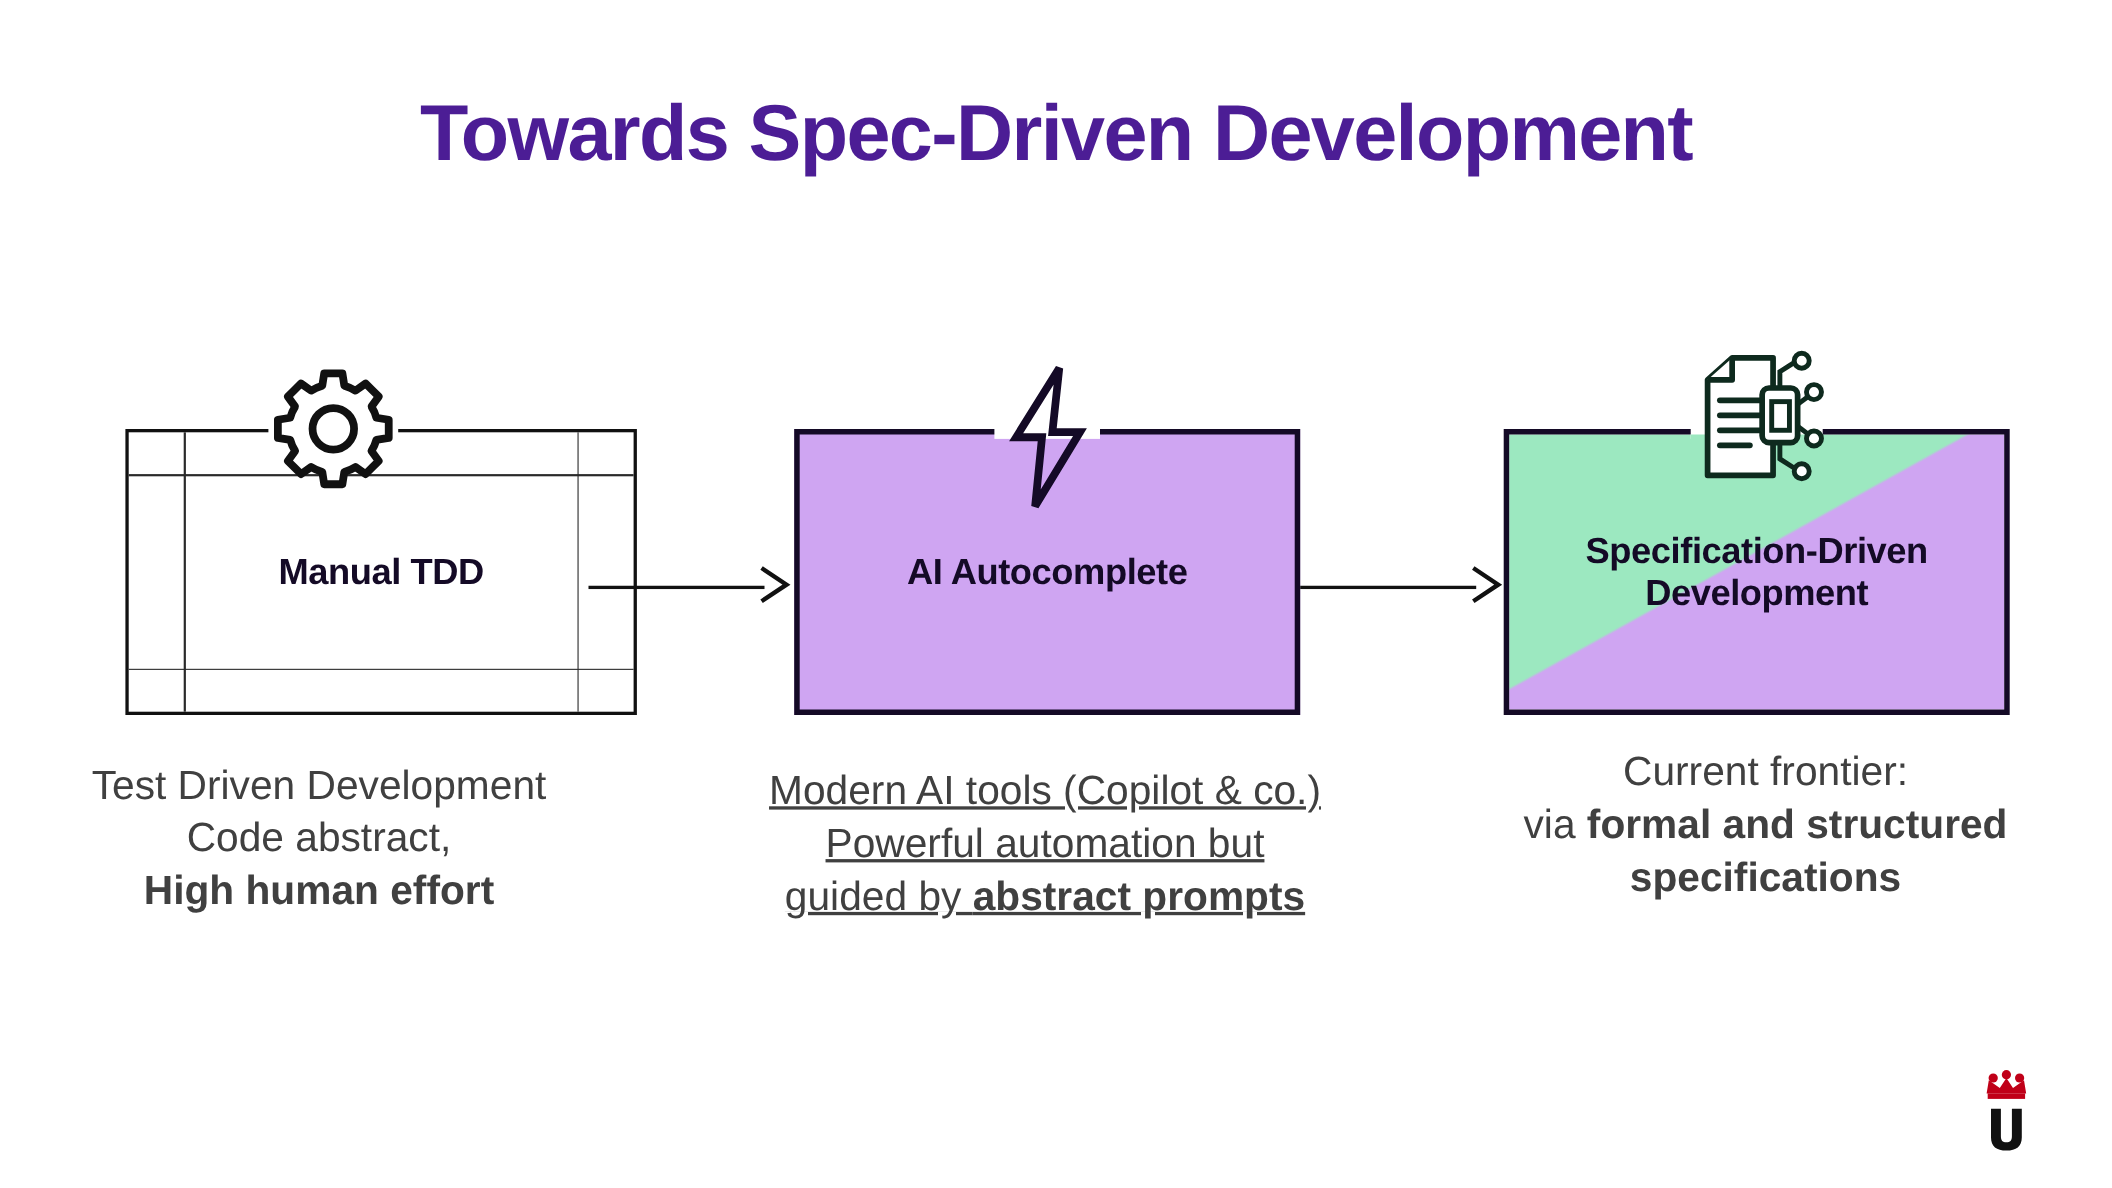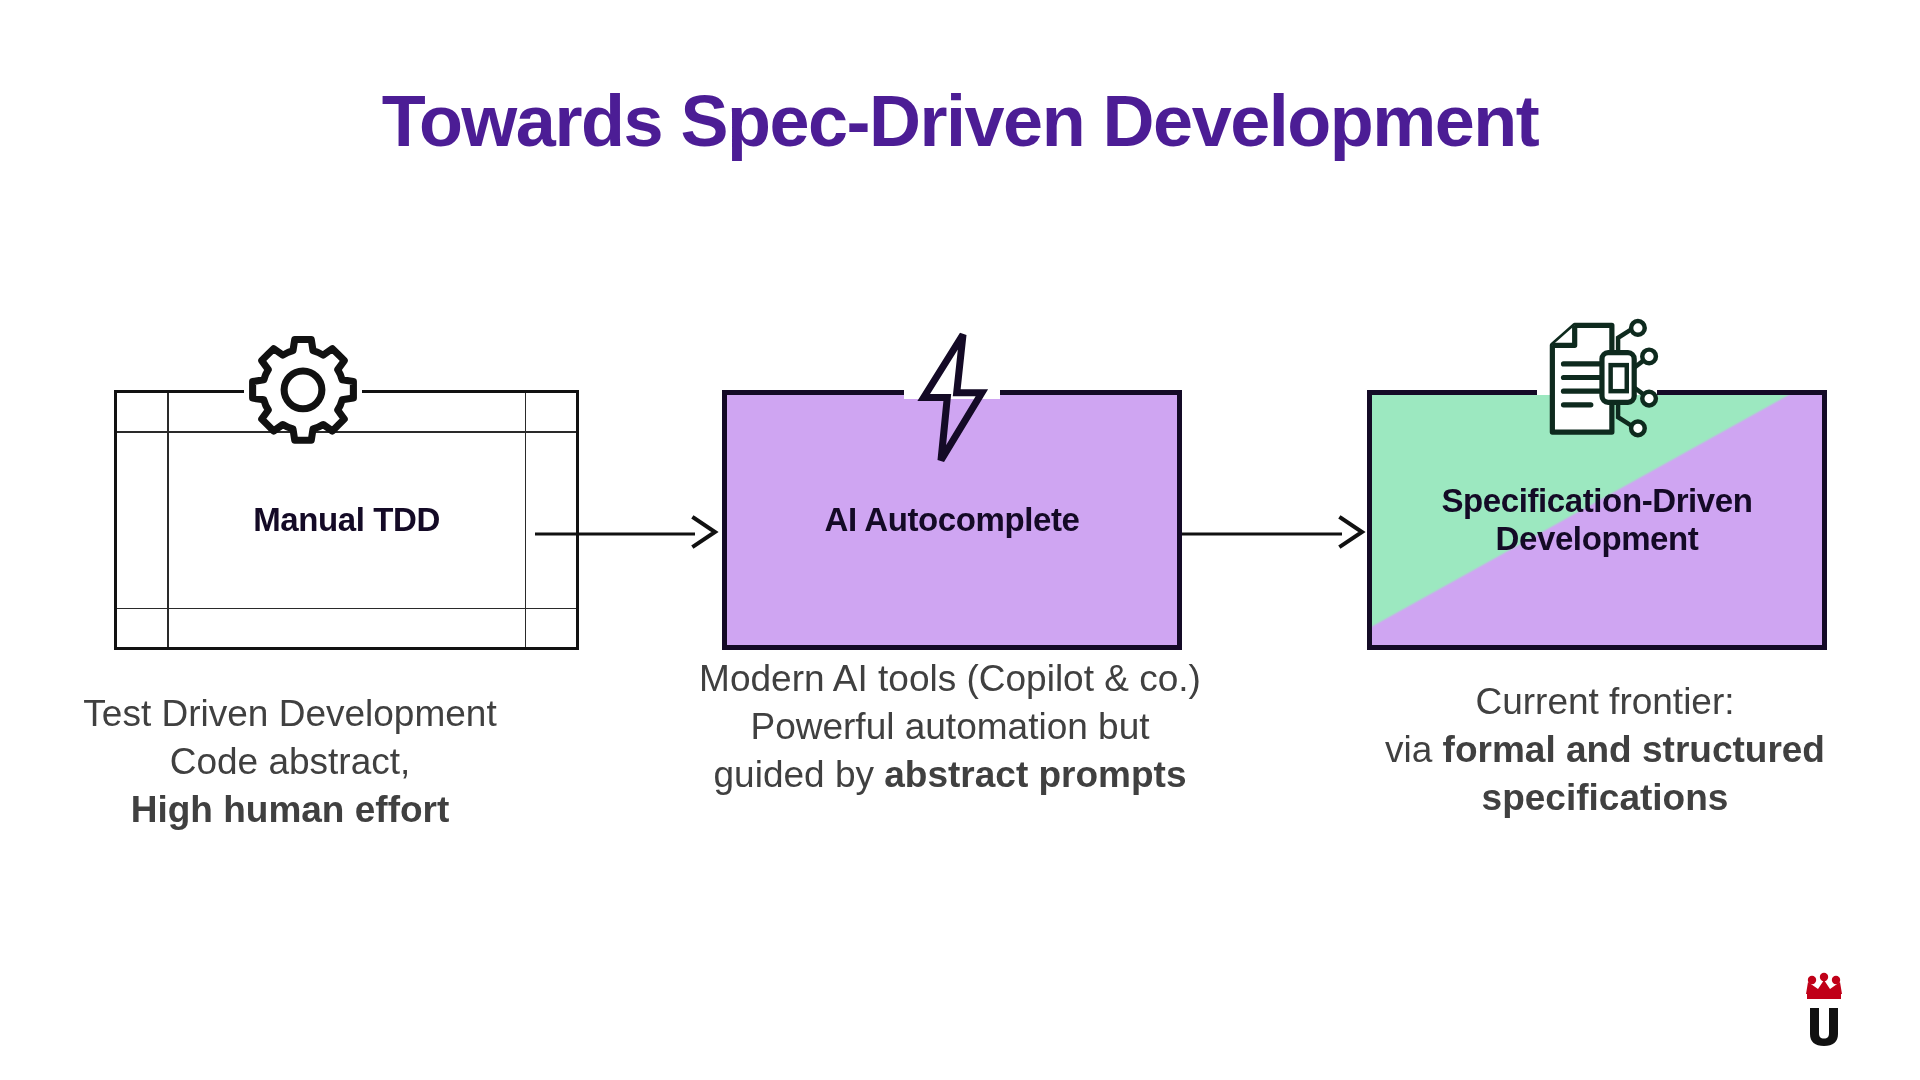--- a/index.html
+++ b/index.html
@@ -208,21 +208,21 @@
       </div>
     </div>
   </div>
 
   <div class="caption" style="left:0px; top:690px; width:580px;">
     <div>Test Driven Development</div>
     <div>Code abstract,</div>
     <div><b>High human effort</b></div>
   </div>
 
-  <div class="caption" style="left:600px; top:655px; width:700px;">
+  <div class="caption" style="left:600px; top:695px; width:700px;text-decoration:underline;">
     <div>Modern AI tools (Copilot &amp; co.)</div>
     <div>Powerful automation but</div>
     <div><span>guided by </span><b>abstract prompts</b></div>
   </div>
 
   <div class="caption" style="left:1305px; top:678px; width:600px;">
     <div>Current frontier:</div>
     <div><span>via </span><b>formal and structured</b></div>
     <div><b>specifications</b></div>
   </div>

